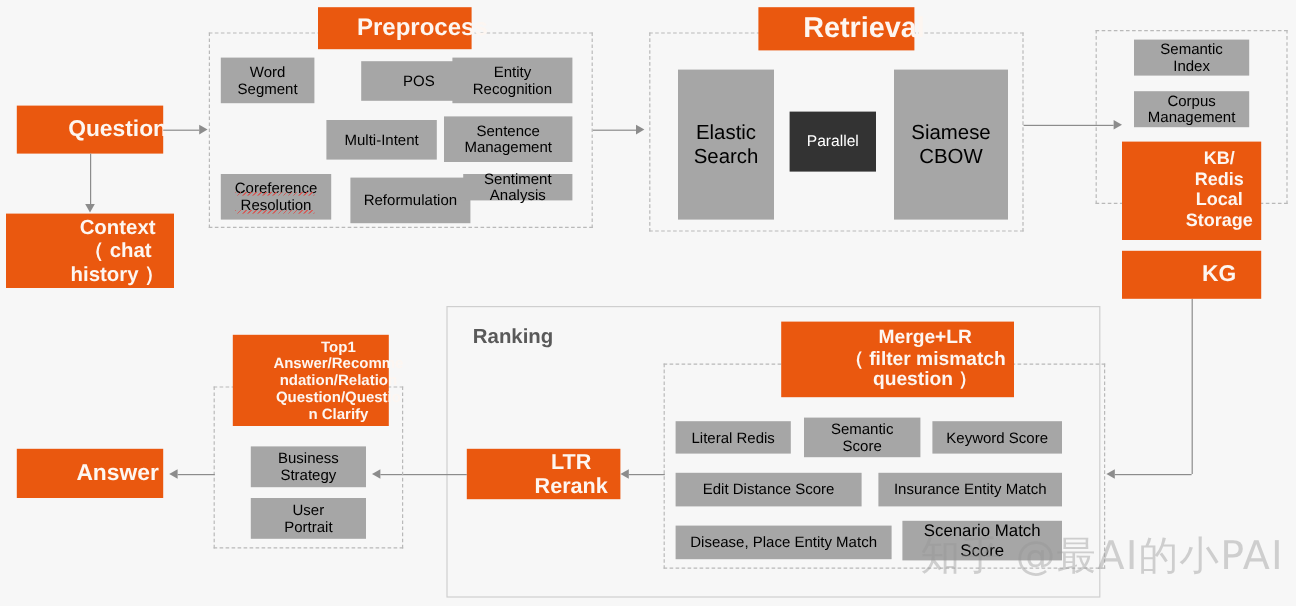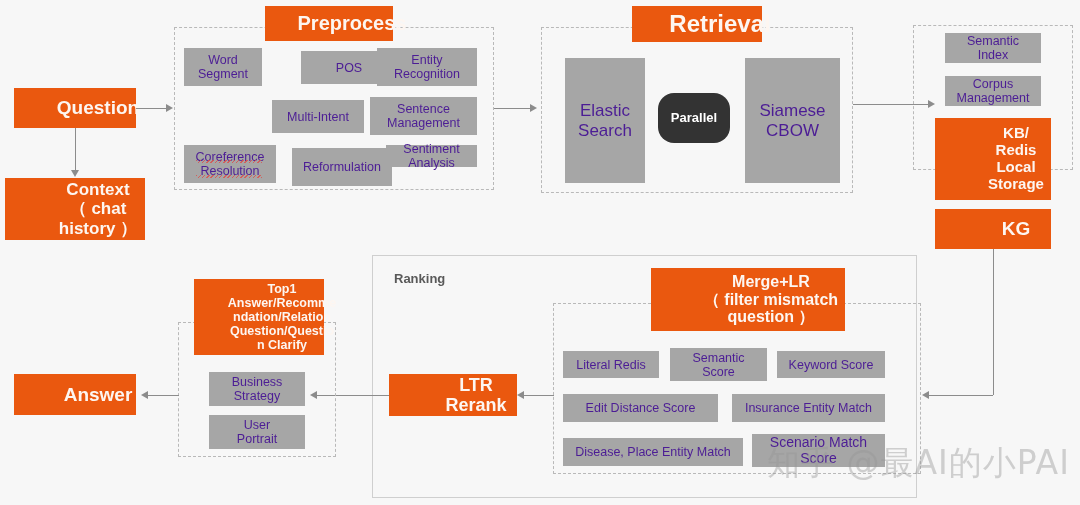--- a/index.html
+++ b/index.html
@@ -20,54 +20,53 @@
     box-sizing: border-box;
     display: flex;
     align-items: center;
     justify-content: center;
     text-align: center;
     line-height: 1.12;
     white-space: pre-line;
   }
   .gray {
     background: #a6a6a6;
-    color: #4c1d95;
+    color: #000000;
     font-size: 12.5px;
     font-weight: 400;
   }
   .orange {
     background: #ea580f;
     color: #fdf6f1;
     font-weight: bold;
     padding-left: 46px;
   }
   .dark {
     background: #333333;
     color: #ffffff;
     font-size: 13px;
-    font-weight: bold;
-    border-radius: 16px;
+    font-weight: normal;
   }
   .dashed {
     position: absolute;
     box-sizing: border-box;
     border: 1px dashed #b9b9b9;
     background: transparent;
   }
   .solidbox {
     position: absolute;
     box-sizing: border-box;
     border: 1px solid #cfcfcf;
     background: transparent;
   }
   .label {
     position: absolute;
     color: #595959;
     font-weight: bold;
-    font-size: 13px;
+    font-size: 17px;
   }
   .ln {
     position: absolute;
     background: #8c8c8c;
   }
   .lnh { height: 1px; }
   .lnv { width: 1px; }
   .arrow {
     position: absolute;
     width: 0; height: 0;

